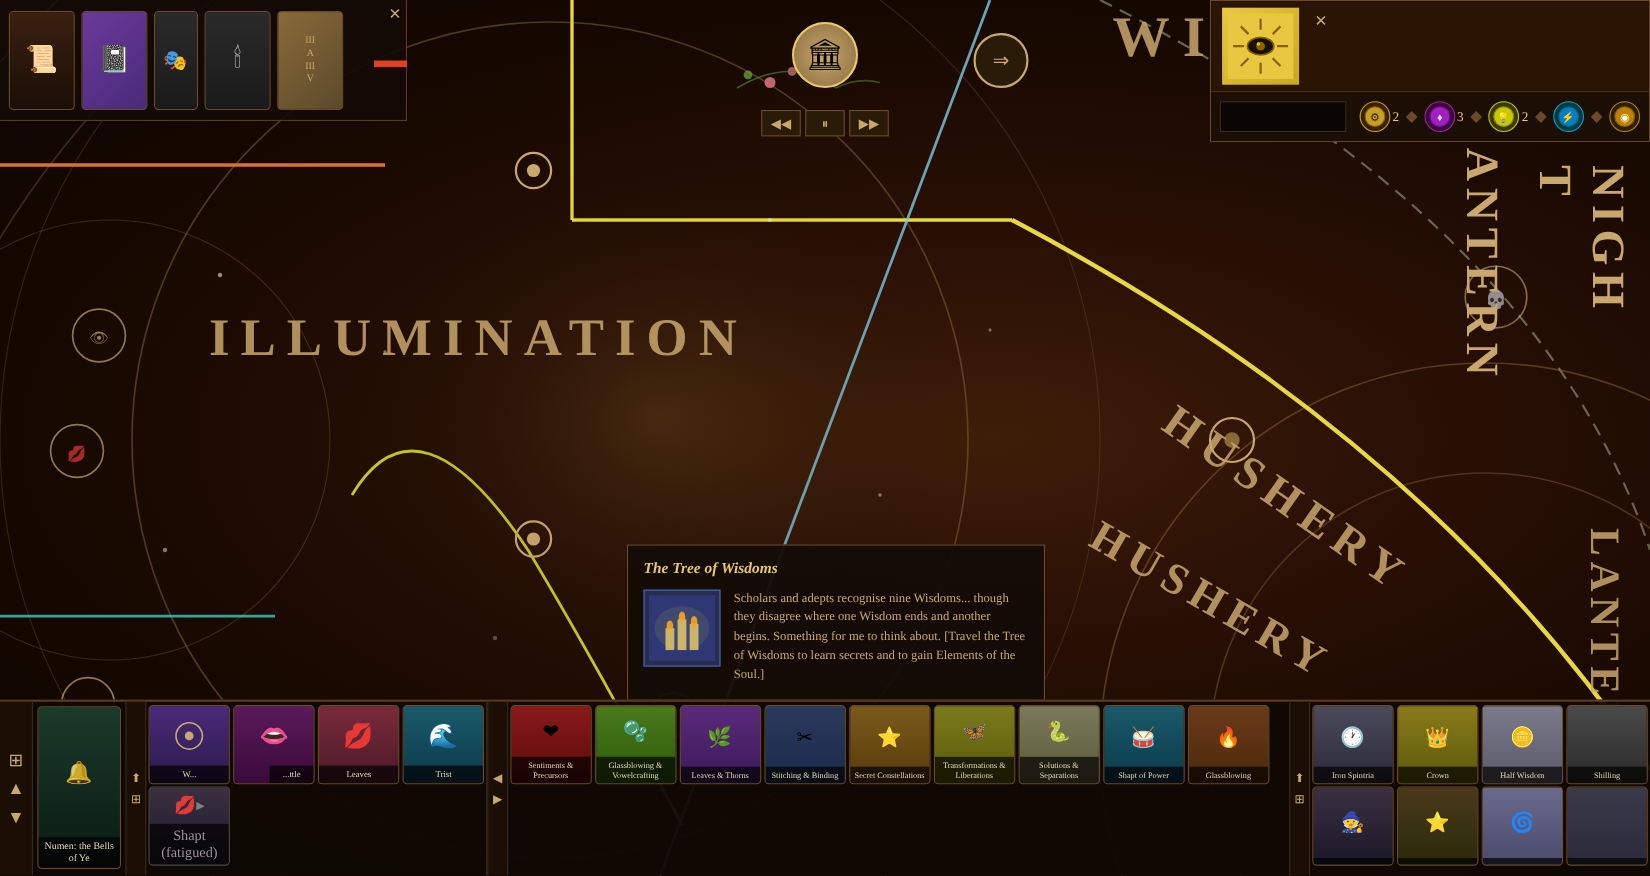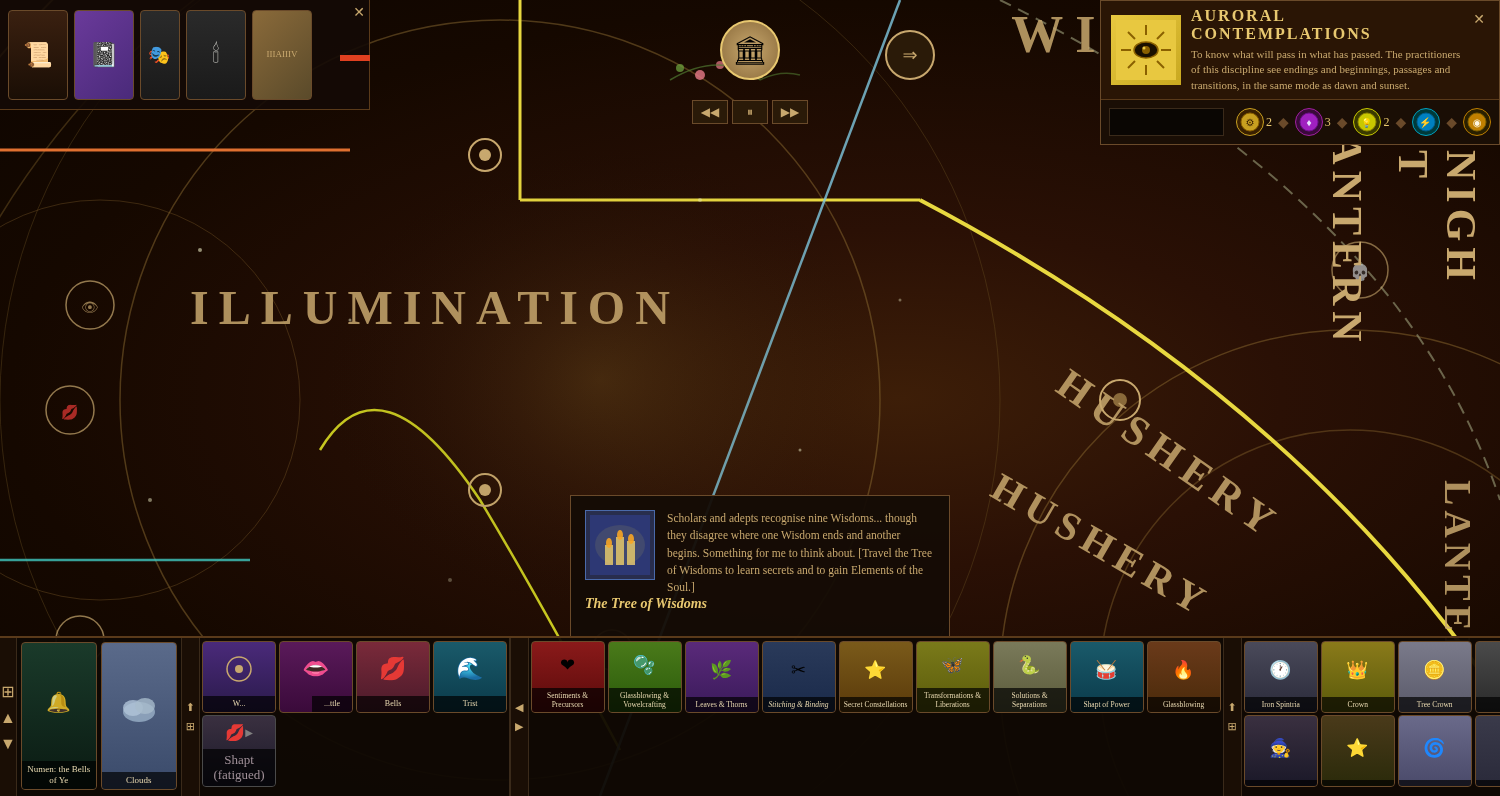--- a/index.html
+++ b/index.html
@@ -459,21 +459,21 @@
     </div>
 
     <div class="toolbar-card dark" style="background: linear-gradient(180deg, #2a2a2a, #1a1a1a); display:flex; align-items:center; justify-content:center; width:40px;">
       <span style="font-size:18px;">🎭</span>
     </div>
 
     <div class="toolbar-card dark" style="background: linear-gradient(180deg, #2a2a2a, #1a1a1a); display:flex; align-items:center; justify-content:center;">
       <span style="font-size:24px; color:#e8e8e0;">🕯</span>
     </div>
 
-    <div class="toolbar-card notebook" style="display:flex; flex-direction:row; align-items:center; justify-content:center; color:#c8a86e; font-size:9px; line-height:1.3;">
+    <div class="toolbar-card notebook" style="display:flex; flex-direction:column; align-items:center; justify-content:center; color:#c8a86e; font-size:9px; line-height:1.3;">
       <span>III</span>
         <span>A</span>
         <span>III</span>
         <span>V</span>
     </div>
 
     <div style="position:absolute; top:55px; left:340px; width:30px; height:6px; background:#e04020;"></div>
 
     <div class="close-x">✕</div>
   </div>
@@ -508,24 +508,20 @@
           <line x1="12" y1="12" x2="19" y2="19" stroke="#8a6000" stroke-width="2"></line>
           <line x1="41" y1="41" x2="48" y2="48" stroke="#8a6000" stroke-width="2"></line>
           <line x1="48" y1="12" x2="41" y2="19" stroke="#8a6000" stroke-width="2"></line>
           <line x1="12" y1="48" x2="19" y2="41" stroke="#8a6000" stroke-width="2"></line>
 
           <ellipse cx="30" cy="30" rx="12" ry="8" fill="#1a1000" stroke="#8a6000" stroke-width="1.5"></ellipse>
           <circle cx="30" cy="30" r="4" fill="#8a6000"></circle>
           <circle cx="28" cy="28" r="1.5" fill="#e8c840"></circle>
         </svg>
       </div>
-      <div style="flex:1;">
-        <div id="auroral-title">Auroral Contemplations</div>
-        <div id="auroral-text">To know what will pass in what has passed. The practitioners of this discipline see endings and beginnings, passages and transitions, in the same mode as dawn and sunset.</div>
-      </div>
       <div style="color:#c8a86e; font-size:14px; cursor:pointer; align-self:flex-start; padding:4px;">✕</div>
     </div>
 
     <div id="auroral-resources">
 
       <div style="flex:1; height:28px; background:#0a0603; border:1px solid #3a2a1a; margin-right:8px;"></div>
 
       <div class="resource-item">
         <div class="resource-icon" style="background:#3a2000; border:1px solid #c8a020;">
           <svg width="22" height="22" viewBox="0 0 22 22">
@@ -570,40 +566,40 @@
           <svg width="22" height="22" viewBox="0 0 22 22">
             <circle cx="11" cy="11" r="9" fill="#c08000" stroke="#806000" stroke-width="1"></circle>
             <text x="11" y="15" text-anchor="middle" font-size="10" fill="#fff8e0">◉</text>
           </svg>
         </div>
       </div>
     </div>
   </div>
 
   <div id="node-tooltip">
+    <div id="tooltip-title">The Tree of Wisdoms</div>
     <div id="tooltip-body">
       <div id="tooltip-icon">
 
         <svg width="60" height="60" viewBox="0 0 60 60">
           <rect width="60" height="60" fill="#304090" opacity="0.6"></rect>
 
           <rect x="15" y="30" width="8" height="20" fill="#c8b070"></rect>
           <rect x="26" y="22" width="8" height="28" fill="#c8b070"></rect>
           <rect x="37" y="26" width="8" height="24" fill="#c8b070"></rect>
 
           <ellipse cx="19" cy="28" rx="3" ry="5" fill="#f8a020" opacity="0.9"></ellipse>
           <ellipse cx="30" cy="20" rx="3" ry="5" fill="#f8a020" opacity="0.9"></ellipse>
           <ellipse cx="41" cy="24" rx="3" ry="5" fill="#f8a020" opacity="0.9"></ellipse>
 
           <ellipse cx="30" cy="30" rx="25" ry="20" fill="#f8e040" opacity="0.1"></ellipse>
         </svg>
       </div>
       <div id="tooltip-text">Scholars and adepts recognise nine Wisdoms... though they disagree where one Wisdom ends and another begins. Something for me to think about. [Travel the Tree of Wisdoms to learn secrets and to gain Elements of the Soul.]</div>
     </div>
-    <div id="tooltip-title">The Tree of Wisdoms</div>
   </div>
 
   <div style="position:absolute; top:460px; right:260px; font-size:40px; letter-spacing:7px; color:#c8a86e; font-family:Georgia,serif; font-weight:bold; text-transform:uppercase; transform:rotate(30deg); transform-origin:left center; opacity:0.85;">HUSHERY</div>
 
   <div style="position:absolute; top:480px; right:20px; font-size:38px; letter-spacing:5px; color:#c8a86e; font-family:Georgia,serif; font-weight:bold; text-transform:uppercase; writing-mode:vertical-rl; text-orientation:mixed; opacity:0.85;">LANTERN</div>
 
   <div id="bottom-tray">
 
     <div class="tray-nav">
       <div style="display:flex; flex-direction:column; gap:8px; align-items:center;">
@@ -614,30 +610,20 @@
     </div>
 
     <div style="display:flex; flex-direction:column; padding:4px; gap:2px;">
 
       <div style="display:flex; gap:4px; height:148px;">
         <div class="card card-numen">
           <div class="card-top">
             <span class="card-icon">🔔</span>
           </div>
           <div class="card-label">Numen: the Bells of Ye</div>
-        </div>
-        <div class="card card-clouds">
-          <div class="card-top">
-            <svg width="40" height="35" viewBox="0 0 40 35">
-              <ellipse cx="20" cy="22" rx="16" ry="10" fill="#9ab0c8" opacity="0.8"></ellipse>
-              <ellipse cx="14" cy="18" rx="10" ry="8" fill="#b0c4d8" opacity="0.8"></ellipse>
-              <ellipse cx="26" cy="16" rx="10" ry="8" fill="#a8bccc" opacity="0.8"></ellipse>
-            </svg>
-          </div>
-          <div class="card-label">Clouds</div>
         </div>
       </div>
     </div>
 
     <div style="display:flex; flex-direction:column; justify-content:space-around; padding:4px; background:#1a0e05; border-left:1px solid #3a2a1a; border-right:1px solid #3a2a1a;">
       <div style="display:flex; flex-direction:column; gap:6px; align-items:center;">
         <div style="color:#c8a86e; font-size:11px; cursor:pointer;">⬆</div>
         <div style="color:#c8a86e; font-size:11px; cursor:pointer;">⊞</div>
       </div>
     </div>
@@ -657,21 +643,21 @@
         <div class="card card-purple2" style="width:74px; height:72px;">
           <div class="card-top">
             <span style="font-size:22px;">👄</span>
           </div>
           <div class="card-label" style="font-size:8px;margin-left:32px;">...ttle</div>
         </div>
         <div class="card card-lip" style="width:74px; height:72px; background:linear-gradient(180deg, #7a2a3a, #4a1a2a);">
           <div class="card-top">
             <span style="font-size:22px;">💋</span>
           </div>
-          <div class="card-label" style="font-size:8px;">Bells</div>
+          <div class="card-label" style="font-size:8px;">Leaves</div>
         </div>
         <div class="card card-teal" style="width:74px; height:72px; background:linear-gradient(180deg, #1a5a6a, #0a3a4a);">
           <div class="card-top">
             <span style="font-size:22px;">🌊</span>
           </div>
           <div class="card-label" style="font-size:8px;">Trist</div>
         </div>
       </div>
 
       <div style="display:flex; gap:3px; height:72px;">
@@ -713,21 +699,21 @@
           <div class="card-top">
               <span style="font-size:18px;">🌿</span>
             </div>
           <div class="card-label" style="font-size:7.5px;">Leaves &amp; Thorns</div>
         </div>
 
         <div class="card" style="width:74px; height:72px; background:linear-gradient(180deg, #2a3a5a, #1a2a4a);">
           <div class="card-top">
               <span style="font-size:18px;">✂</span>
             </div>
-          <div class="card-label" style="font-size:7.5px;font-style:italic;">Stitching &amp; Binding</div>
+          <div class="card-label" style="font-size:7.5px;">Stitching &amp; Binding</div>
         </div>
 
         <div class="card" style="width:74px; height:72px; background:linear-gradient(180deg, #7a5a1a, #5a3a0a);">
           <div class="card-top">
               <span style="font-size:18px;">⭐</span>
             </div>
           <div class="card-label" style="font-size:7.5px;">Secret Constellations</div>
         </div>
 
         <div class="card" style="width:74px; height:72px; background:linear-gradient(180deg, #7a7a1a, #5a5a0a);">
@@ -782,21 +768,21 @@
         <div class="card" style="width:74px; height:72px; background:linear-gradient(180deg, #8a7a1a, #5a5a0a);">
           <div class="card-top">
               <span style="font-size:18px;">👑</span>
             </div>
           <div class="card-label" style="font-size:7.5px;">Crown</div>
         </div>
         <div class="card" style="width:74px; height:72px; background:linear-gradient(180deg, #7a7a8a, #5a5a6a);">
           <div class="card-top">
               <span style="font-size:18px;">🪙</span>
             </div>
-          <div class="card-label" style="font-size:7.5px;">Tree Crown</div>
+          <div class="card-label" style="font-size:7.5px;">Half Wisdom</div>
         </div>
         <div class="card" style="width:74px; height:72px; background:linear-gradient(180deg, #4a4a4a, #2a2a2a);">
           <div class="card-top"></div>
           <div class="card-label" style="font-size:7.5px;">Shilling</div>
         </div>
       </div>
       <div style="display:flex; gap:3px; height:72px;">
 
         <div class="card" style="width:74px; height:72px; background:linear-gradient(180deg, #3a3040, #1a1828);">
           <div class="card-top">

